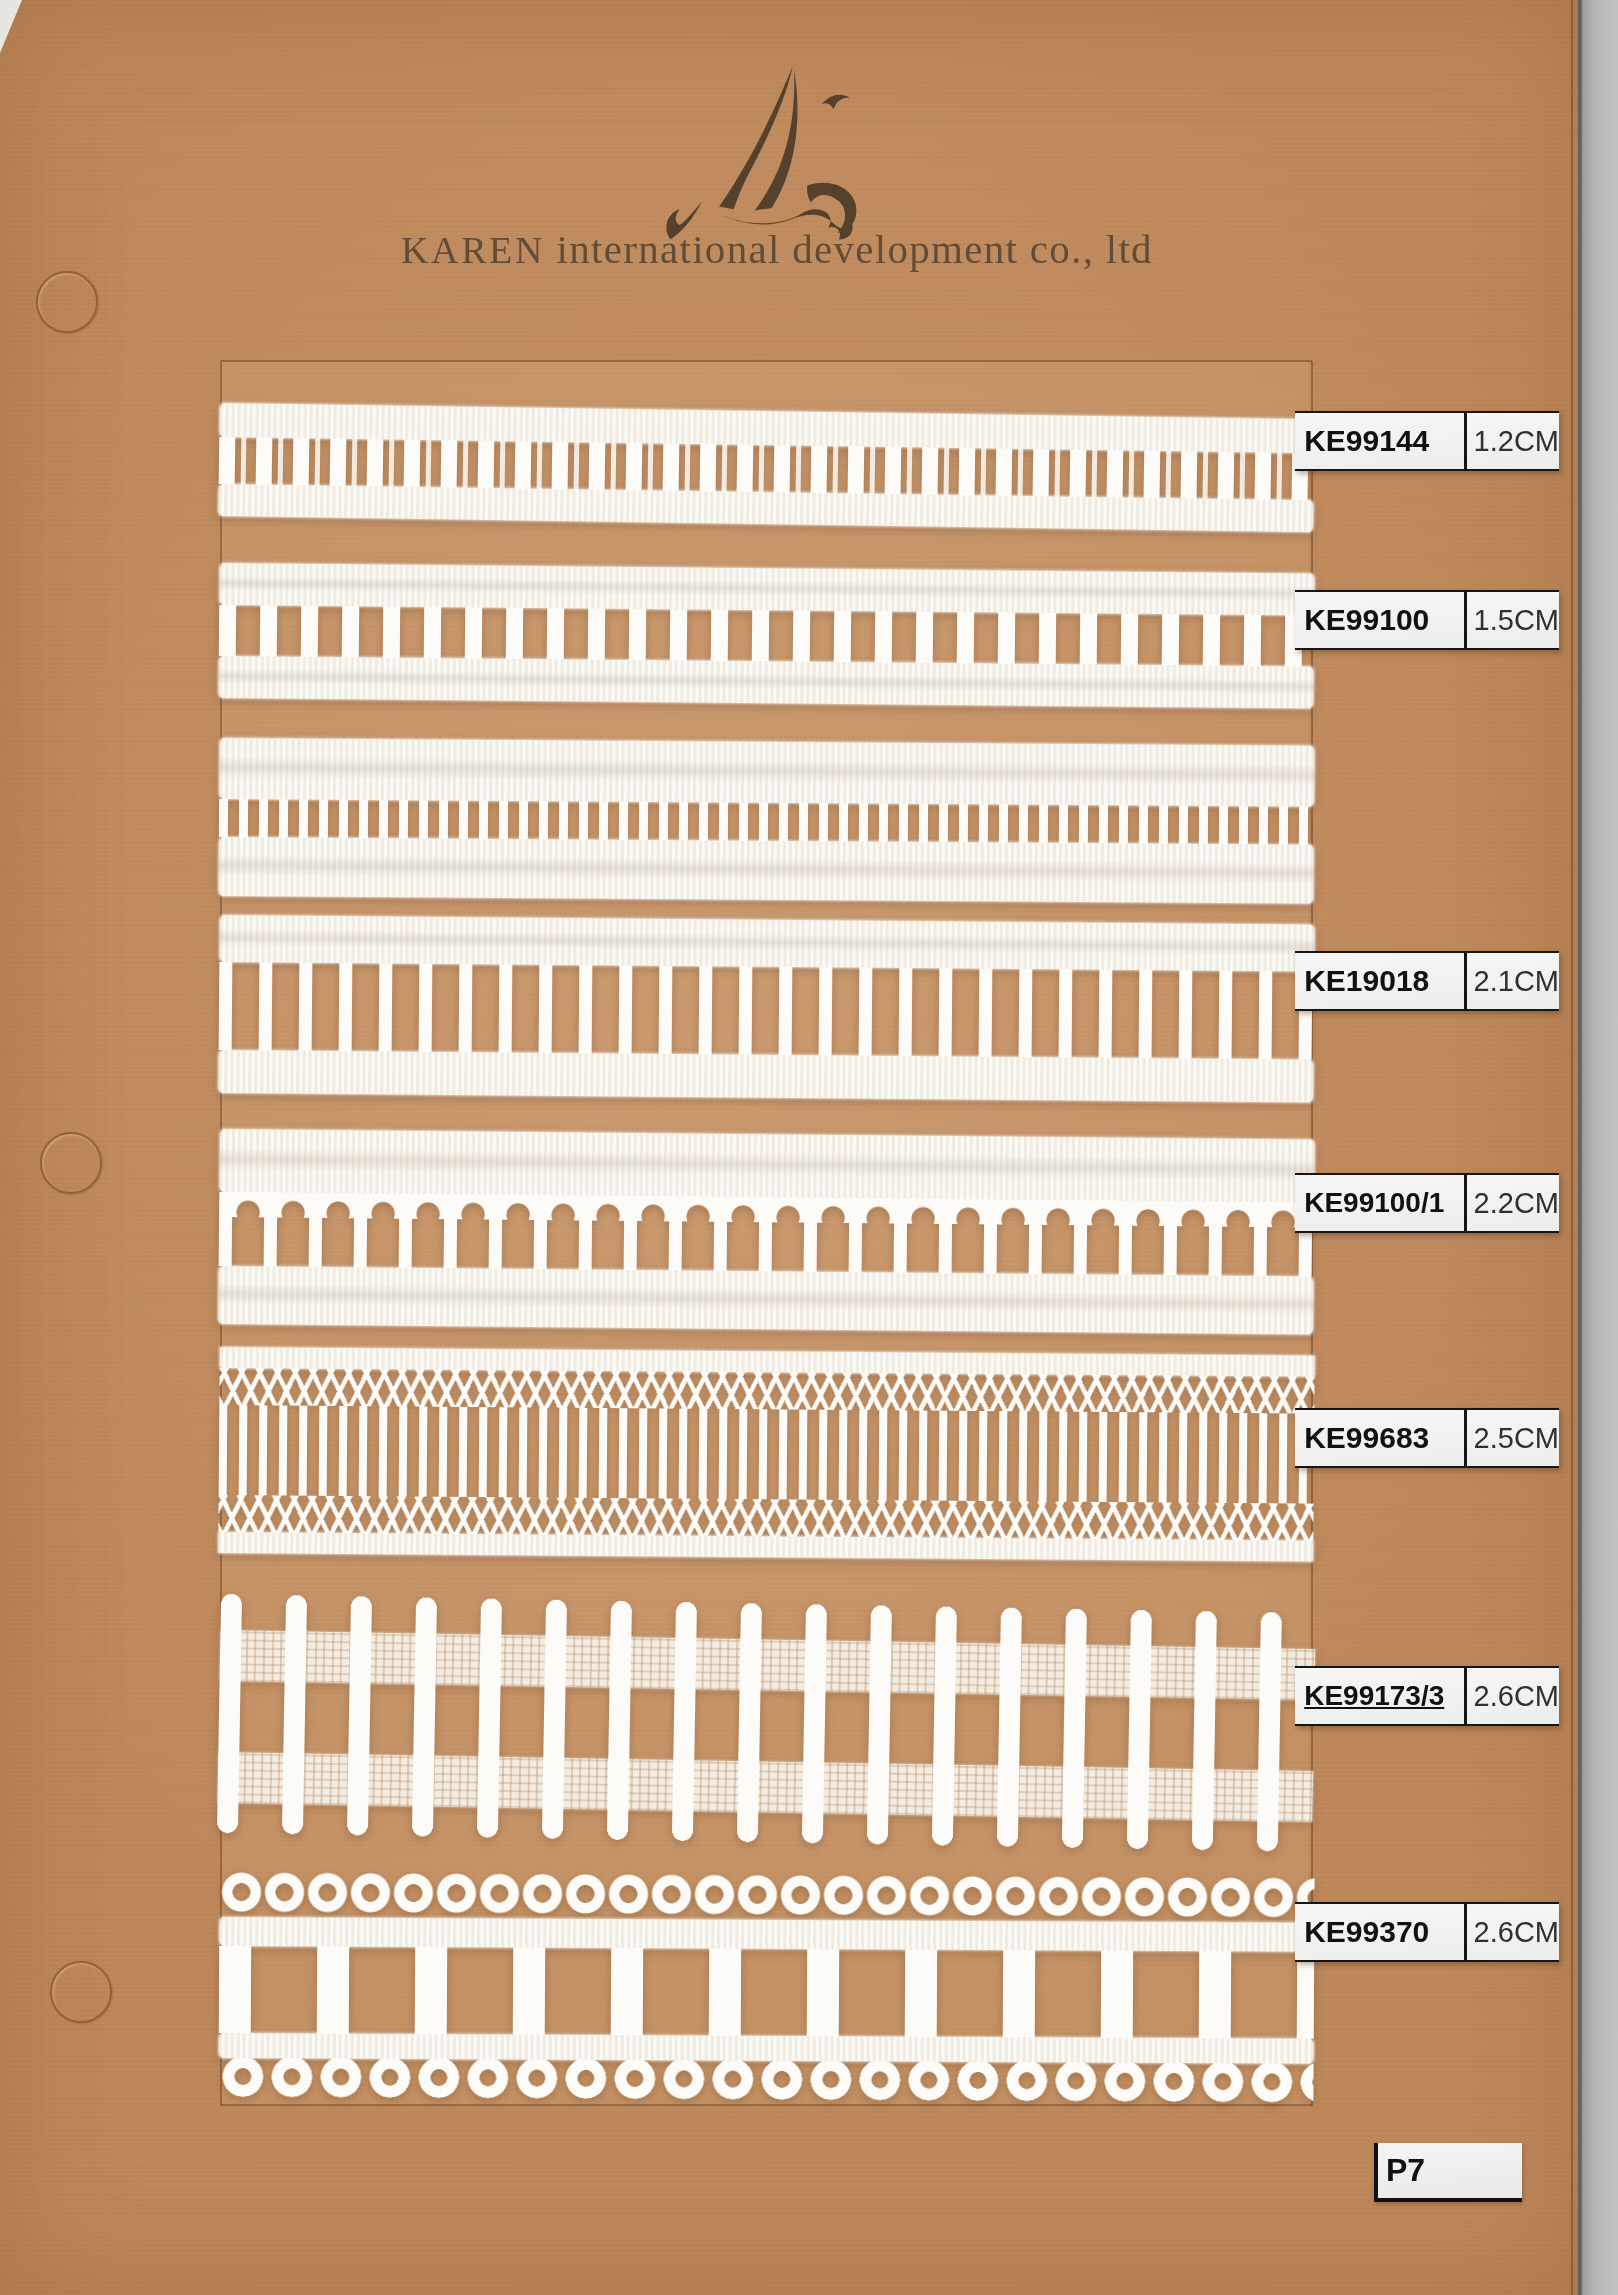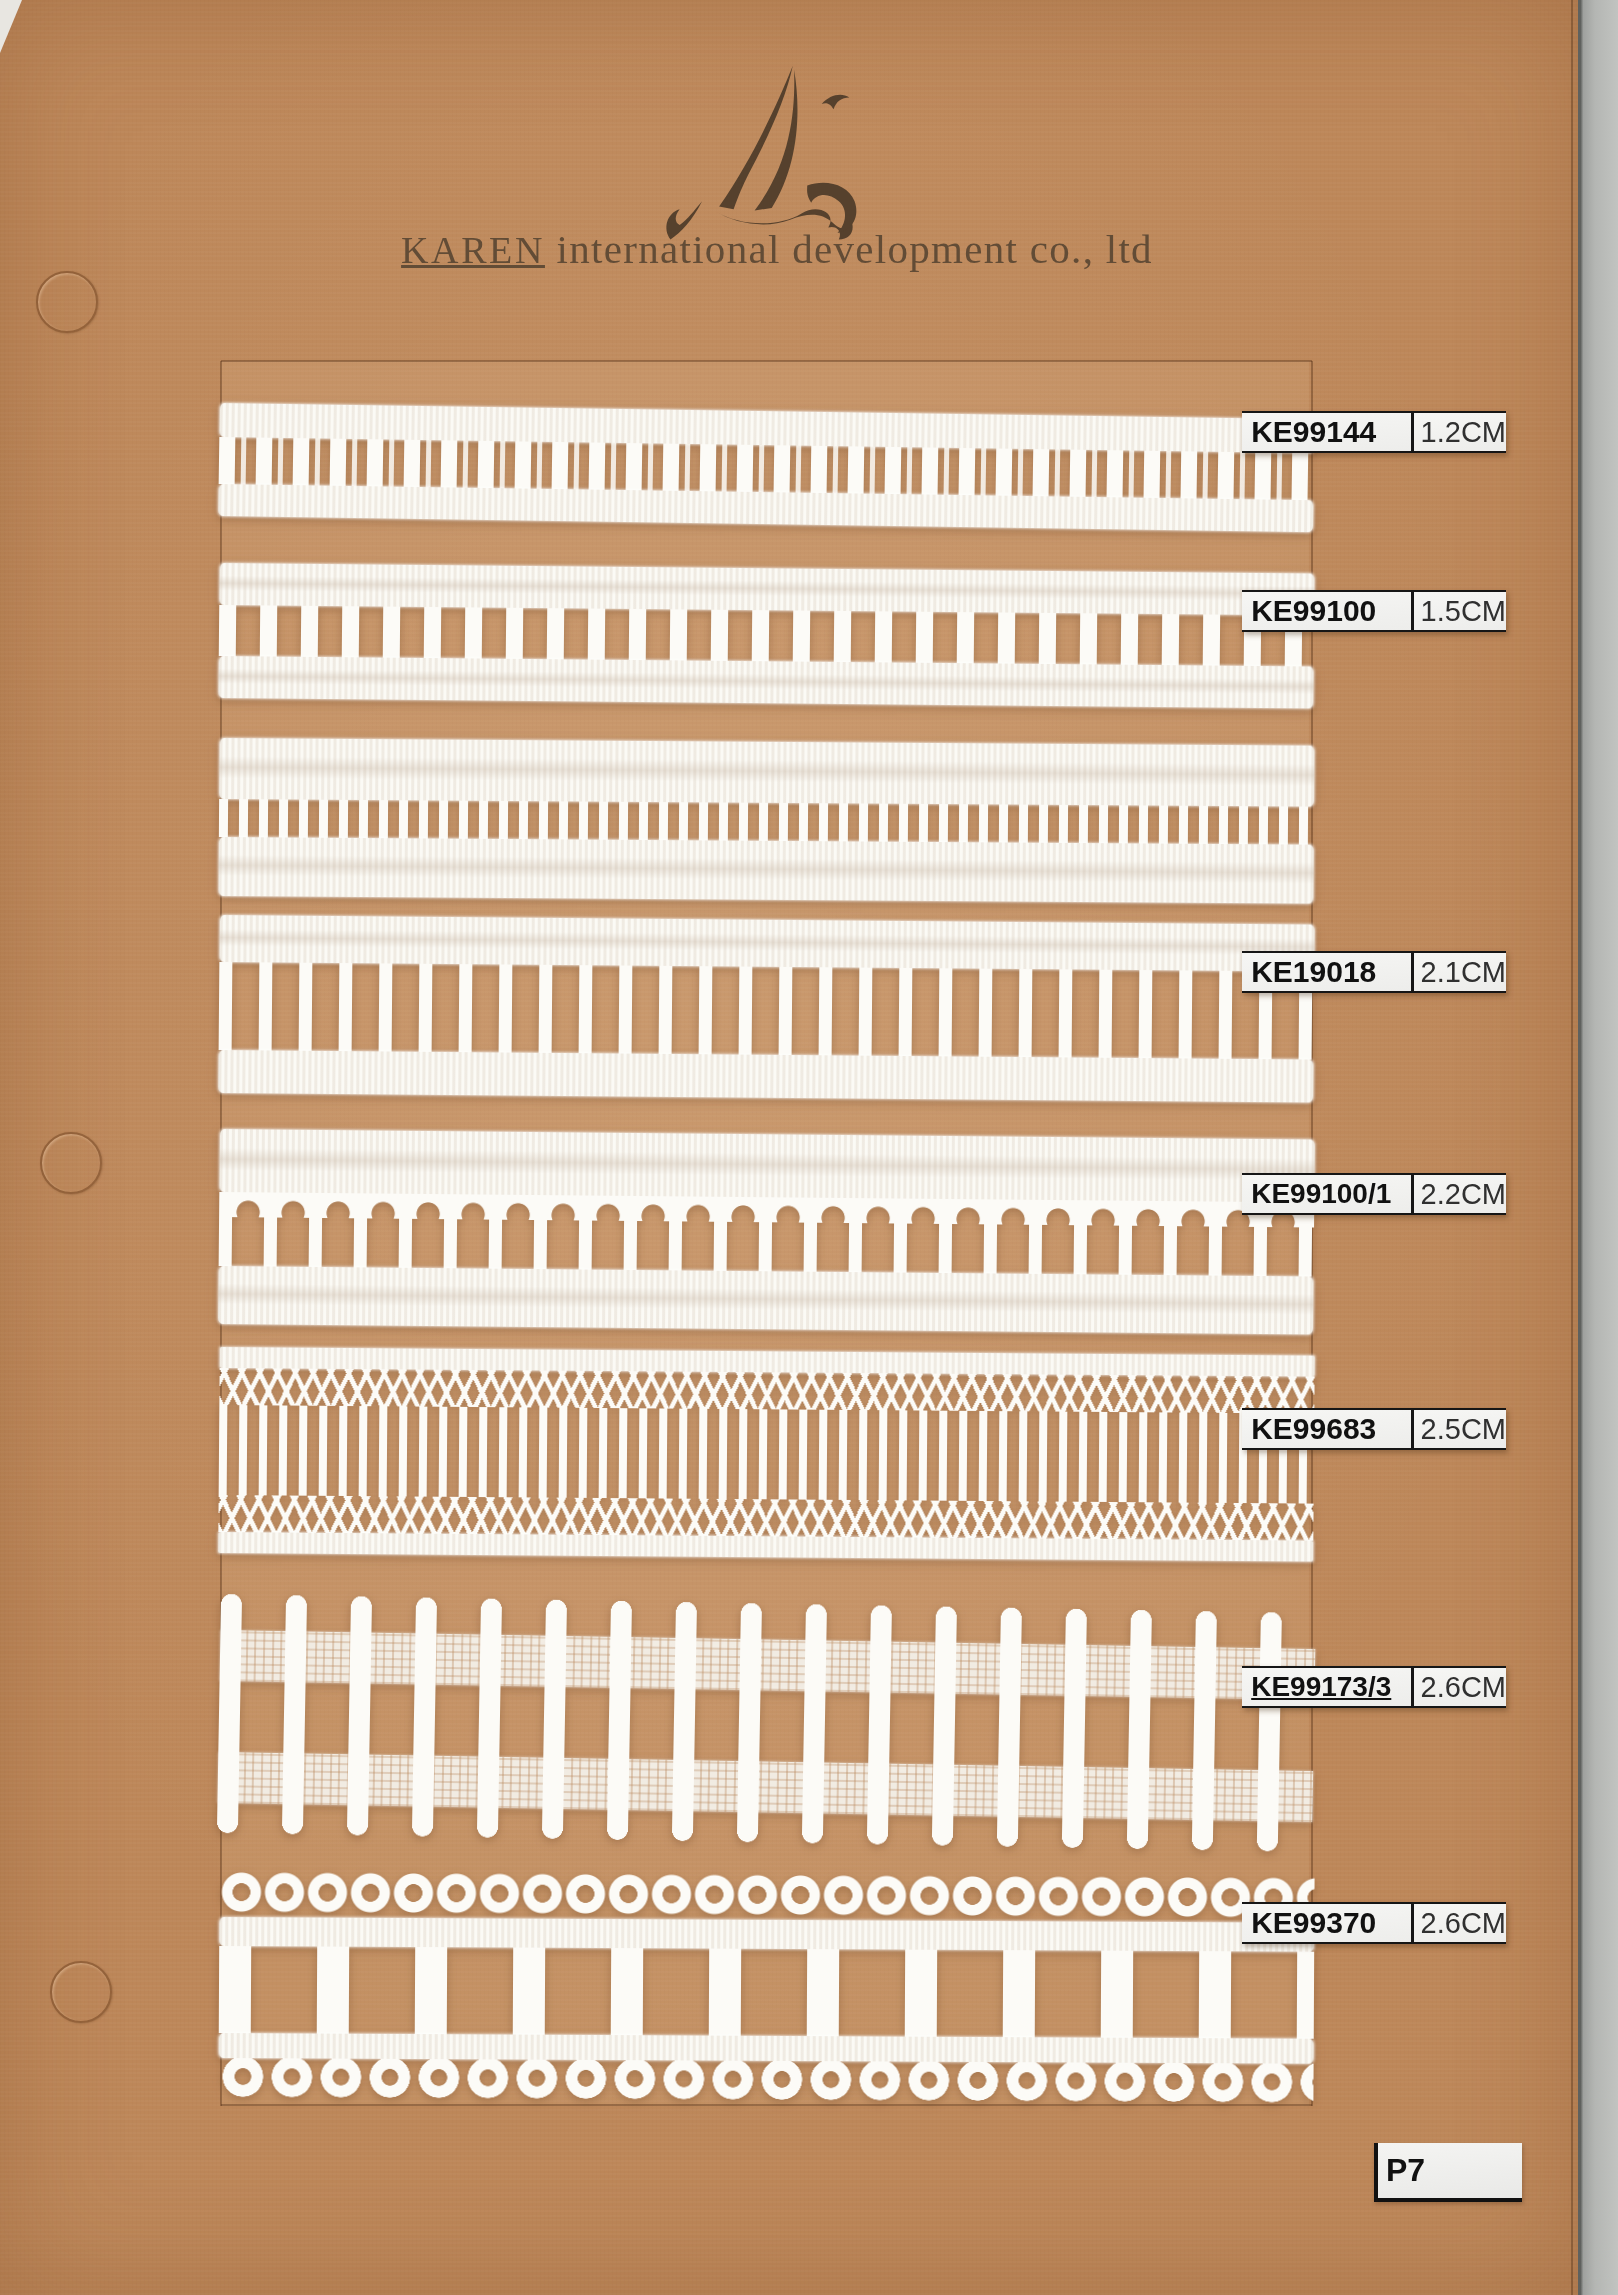--- a/index.html
+++ b/index.html
@@ -25,21 +25,21 @@
   
   .panel{position:absolute;left:221px;top:361px;width:1088px;height:1745px;
         background:rgba(255,225,185,.10);}
   .slit{position:absolute;background:rgba(75,42,18,.38);}
   .slit.v{width:2px;} .slit.h{height:2px;}
 
   
   .logo-wrap{position:absolute;left:656px;top:63px;width:217px;height:178px;}
   .brand-line{position:absolute;left:283px;top:225px;width:988px;text-align:center;
         font-family:"Liberation Serif",serif;color:#5b4733;opacity:.92;letter-spacing:1.3px;}
-  .brand-line .brand{font-size:38px;letter-spacing:2.6px;text-decoration:underline;}
+  .brand-line .brand{font-size:38px;letter-spacing:2.6px;}
   .brand-line .suffix{font-size:41px;}
 
   
   .lace{position:absolute;left:219px;width:1095px;transform-origin:left center;
         filter:blur(0.4px) drop-shadow(0 3.3px 4.6px rgba(90,50,20,.30));}
   .band{width:100%;background-color:#fbfaf5;border-radius:4.6px/6.6px;
         background-image:repeating-linear-gradient(90deg, rgba(210,195,178,.28) 0 2.6px, rgba(0,0,0,0) 2.6px 6px);
         box-shadow:0 0 2.6px 0.7px rgba(255,255,255,.65);}
   .band.sheen{background-image:
         linear-gradient(rgba(255,255,255,0) 30%, rgba(190,170,150,.30) 48%, rgba(255,255,255,0) 66%),
@@ -94,21 +94,21 @@
 
   .l8{top:1867px;height:236px;transform:rotate(.30deg);}
   .l8 .rings-t{height:50px;width:100%;background-repeat:repeat-x;background-size:43px 50px;
         background-image:radial-gradient(circle at 22px 25px, rgba(0,0,0,0) 8.6px, #fcfbf7 9.2px 19px, rgba(0,0,0,0) 20px);}
   .l8 .rail-t{height:29px}.l8 .rail-b{height:25px}
   .l8 .mid{height:87px;background-image:repeating-linear-gradient(90deg,#fcfbf7 0 32px, rgba(0,0,0,0) 32px 98px);}
   .l8 .rings-b{height:45px;width:100%;background-repeat:repeat-x;background-size:49px 45px;
         background-image:radial-gradient(circle at 24.4px 18.4px, rgba(0,0,0,0) 8px, #fcfbf7 8.6px 20px, rgba(0,0,0,0) 20.4px);}
 
   
-  .label{position:absolute;left:1242px;width:264px;height:42px;display:flex;
+  .label{position:absolute;left:1295px;width:264px;height:60px;display:flex;
         box-shadow:2px 2.6px 5.3px rgba(70,40,15,.35);}
   .label .cell{background:linear-gradient(175deg,#f6f6f4,#ededeb);display:flex;align-items:center;
         border-top:2.6px solid #161616;border-bottom:2.6px solid #161616;}
   .label .code{width:160px;padding-left:9.2px;font-weight:bold;font-size:30px;color:#111;
         border-right:3.3px solid #161616;letter-spacing:0px;}
   .label .size{flex:1;padding-left:6.6px;font-size:29px;color:#303030;}
   .page-num{position:absolute;left:1374px;top:2143px;width:144px;height:55px;
         background:linear-gradient(175deg,#f4f4f2,#e9e9e7);border-left:4px solid #111;border-bottom:4px solid #111;
         display:flex;align-items:center;box-shadow:1.3px 2px 4px rgba(70,40,15,.3);}
   .page-num span{font-weight:bold;font-size:32px;color:#111;padding-left:8px;}

